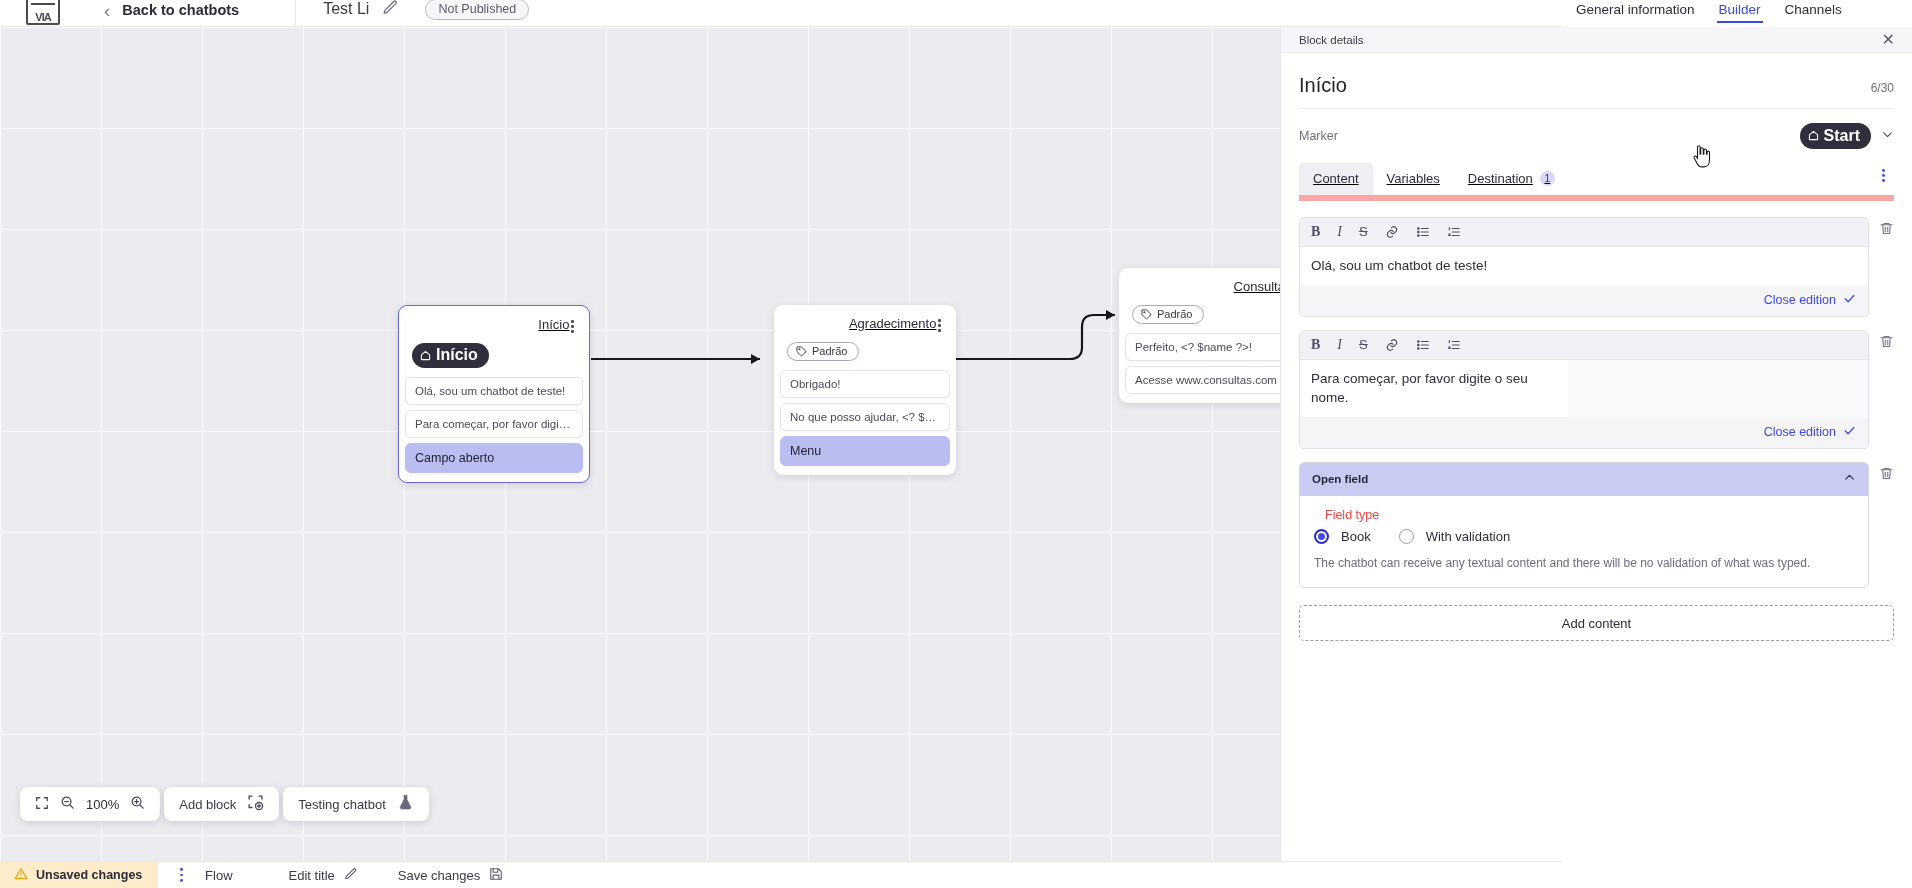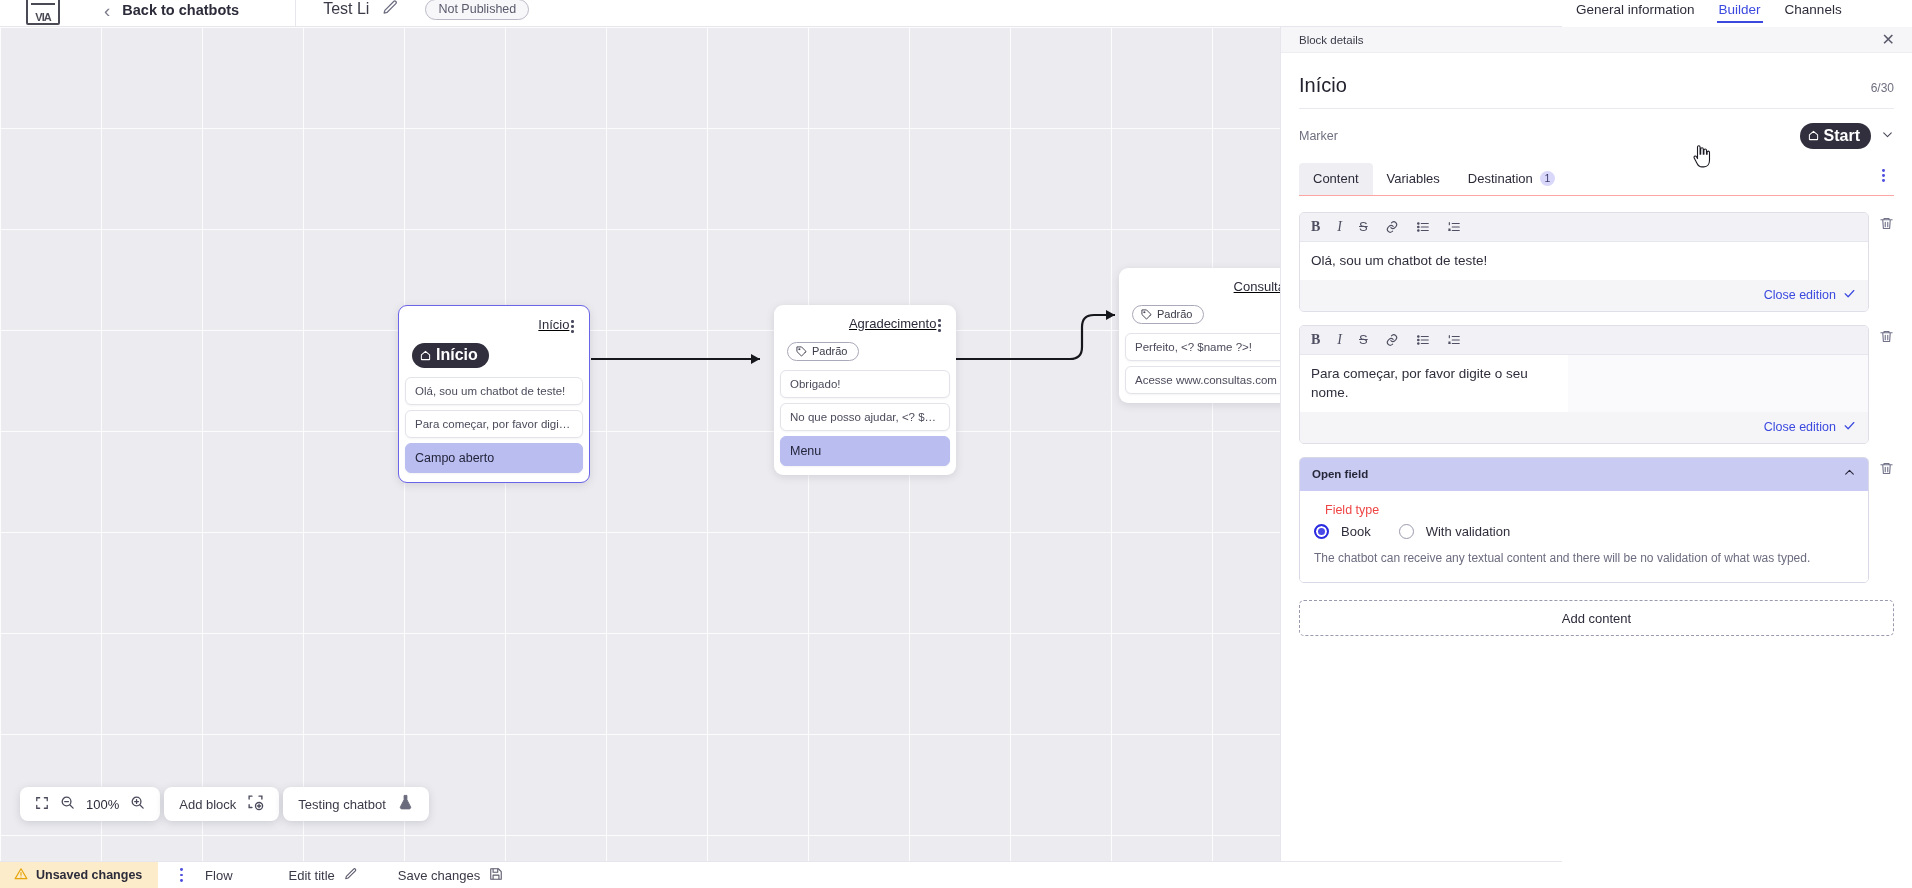--- a/index.html
+++ b/index.html
@@ -169,21 +169,21 @@
   .char-count { font-size: 12px; color: #6f6f80; }
   .marker-row {
     display: flex; align-items: center; justify-content: space-between;
     padding: 14px 0 0;
   }
   .marker-lbl { font-size: 12.5px; color: #6f6f80; }
   .marker-val { display: flex; align-items: center; gap: 10px; }
   .chev-dn { color: #4a4a5c; font-size: 12px; }
   .tabs-row {
     display: flex; align-items: center; margin-top: 14px;
-    border-bottom: 1px solid #fca5a5; position: relative;
+    border-bottom: 6px solid #fca5a5; position: relative; text-decoration: underline;
   }
   .ctab {
     font-size: 13px; color: #2b2b3a; padding: 8px 14px 9px;
     cursor: pointer; white-space: nowrap; display: flex; align-items: center; gap: 7px;
   }
   .ctab.active { background: #eeeef3; border-radius: 4px 4px 0 0; font-weight: 500; }
   .cnt-badge {
     background: #d9d8fa; color: #3b3b6e; font-size: 10.5px;
     border-radius: 50%; width: 15px; height: 15px;
     display: flex; align-items: center; justify-content: center;

